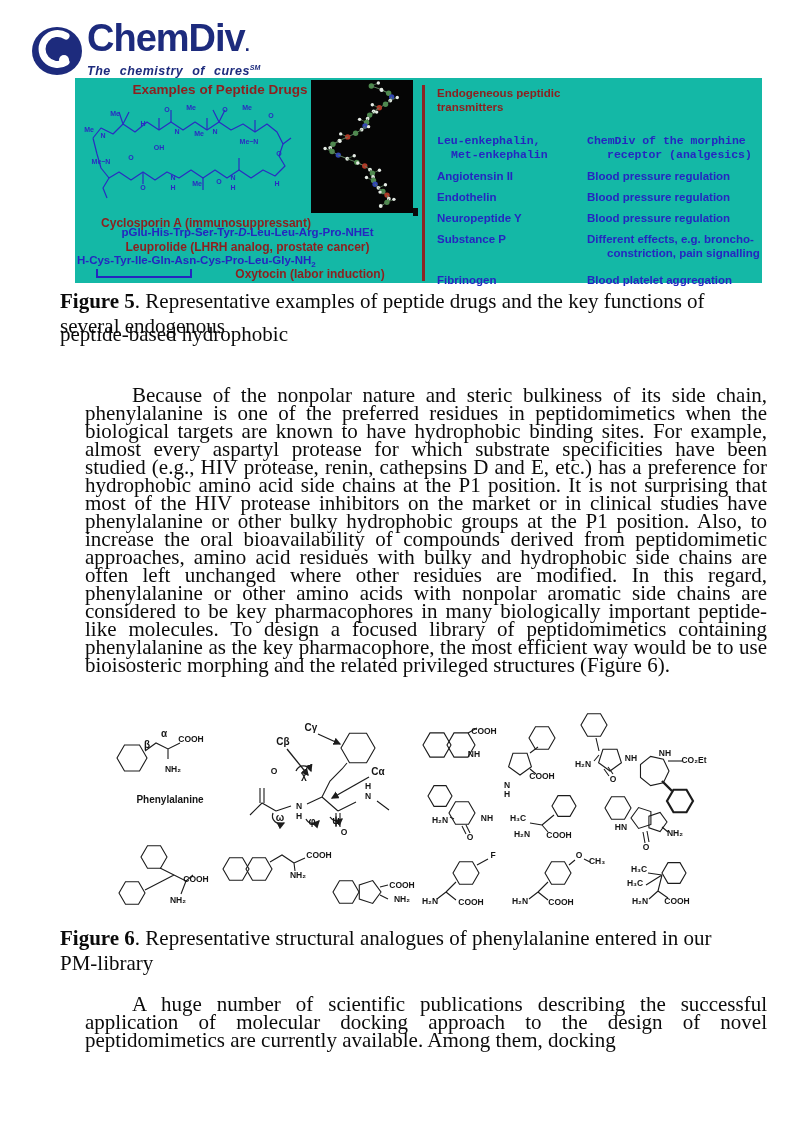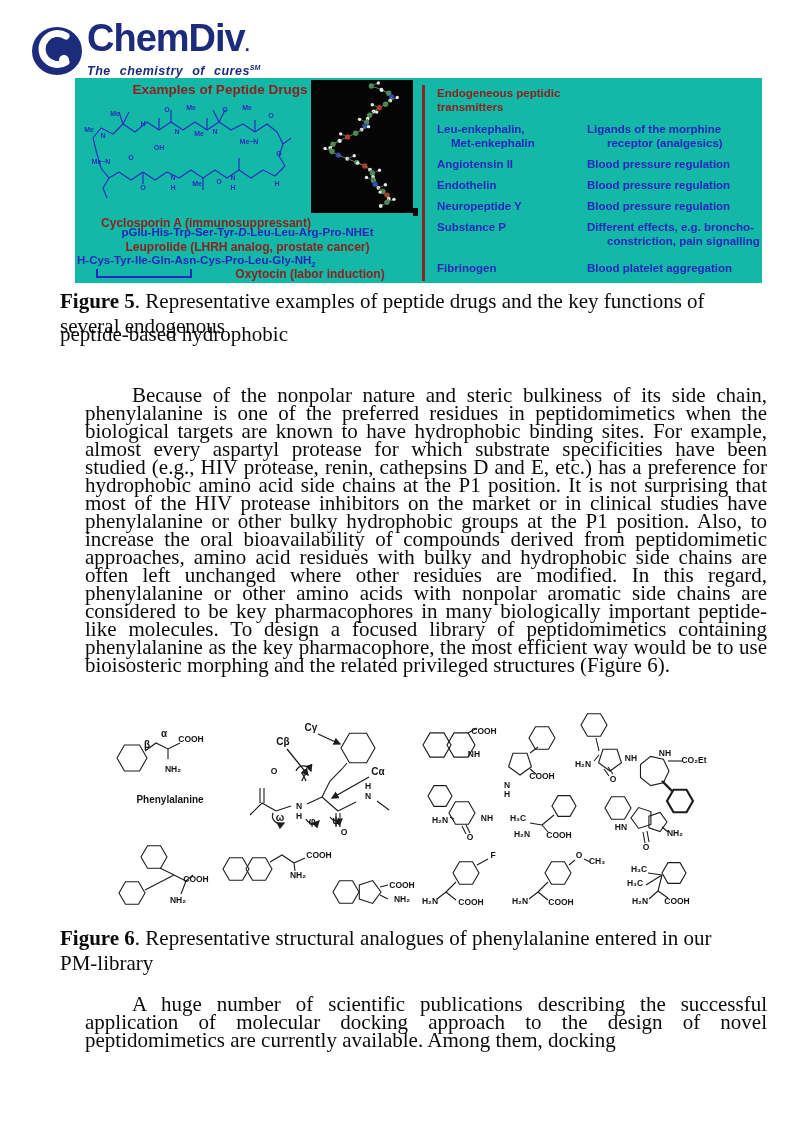--- a/index.html
+++ b/index.html
@@ -45,21 +45,21 @@
            border-bottom:2px solid var(--blue);}
   .molpanel{position:absolute;left:236px;top:2px;width:102px;height:133px;background:#050505;}
   .molpanel svg{width:102px;height:133px;display:block;}
   .artifact{position:absolute;left:338px;top:130px;width:5px;height:8px;background:#0a0a0a;}
   .divider{position:absolute;left:347px;top:7px;width:3px;height:196px;background:#8d2423;}
 
   .f5table{position:absolute;left:362px;top:8px;width:324px;
            font-weight:bold;font-size:11.5px;line-height:14px;color:var(--blue);}
   .trow{display:flex;margin-top:7px;}
   .thead{margin-top:0;color:var(--maroon);}
-  .trow.first{margin-top:8px;}
+  .trow.first{margin-top:20px;font-family:Liberation Mono, monospace;}
   .trow.gapbig{margin-top:13px;}
   .c1{width:150px;}
   .c2{width:174px;}
   .fhead{text-align:center;padding-right:26px;}
   .ind1{padding-left:14px;}
   .ind2{padding-left:20px;}
 
   
   .cap{position:absolute;left:60px;width:680px;text-align:left;font-size:21px;}
   .cap5a{top:289px;}
@@ -256,21 +256,21 @@
           <div>Endogeneous peptidic</div>
           <div>transmitters</div>
         </div>
       </div>
       <div class="trow first">
         <div class="c1">
             <div>Leu-enkephalin,</div>
             <div class="ind1">Met-enkephalin</div>
           </div>
         <div class="c2">
-            <div>Ligands of the morphine</div>
+            <div>ChemDiv of the morphine</div>
             <div class="ind2">receptor (analgesics)</div>
           </div>
       </div>
       <div class="trow">
         <div class="c1">Angiotensin II</div>
         <div class="c2">Blood pressure regulation</div>
       </div>
       <div class="trow">
         <div class="c1">Endothelin</div>
         <div class="c2">Blood pressure regulation</div>

